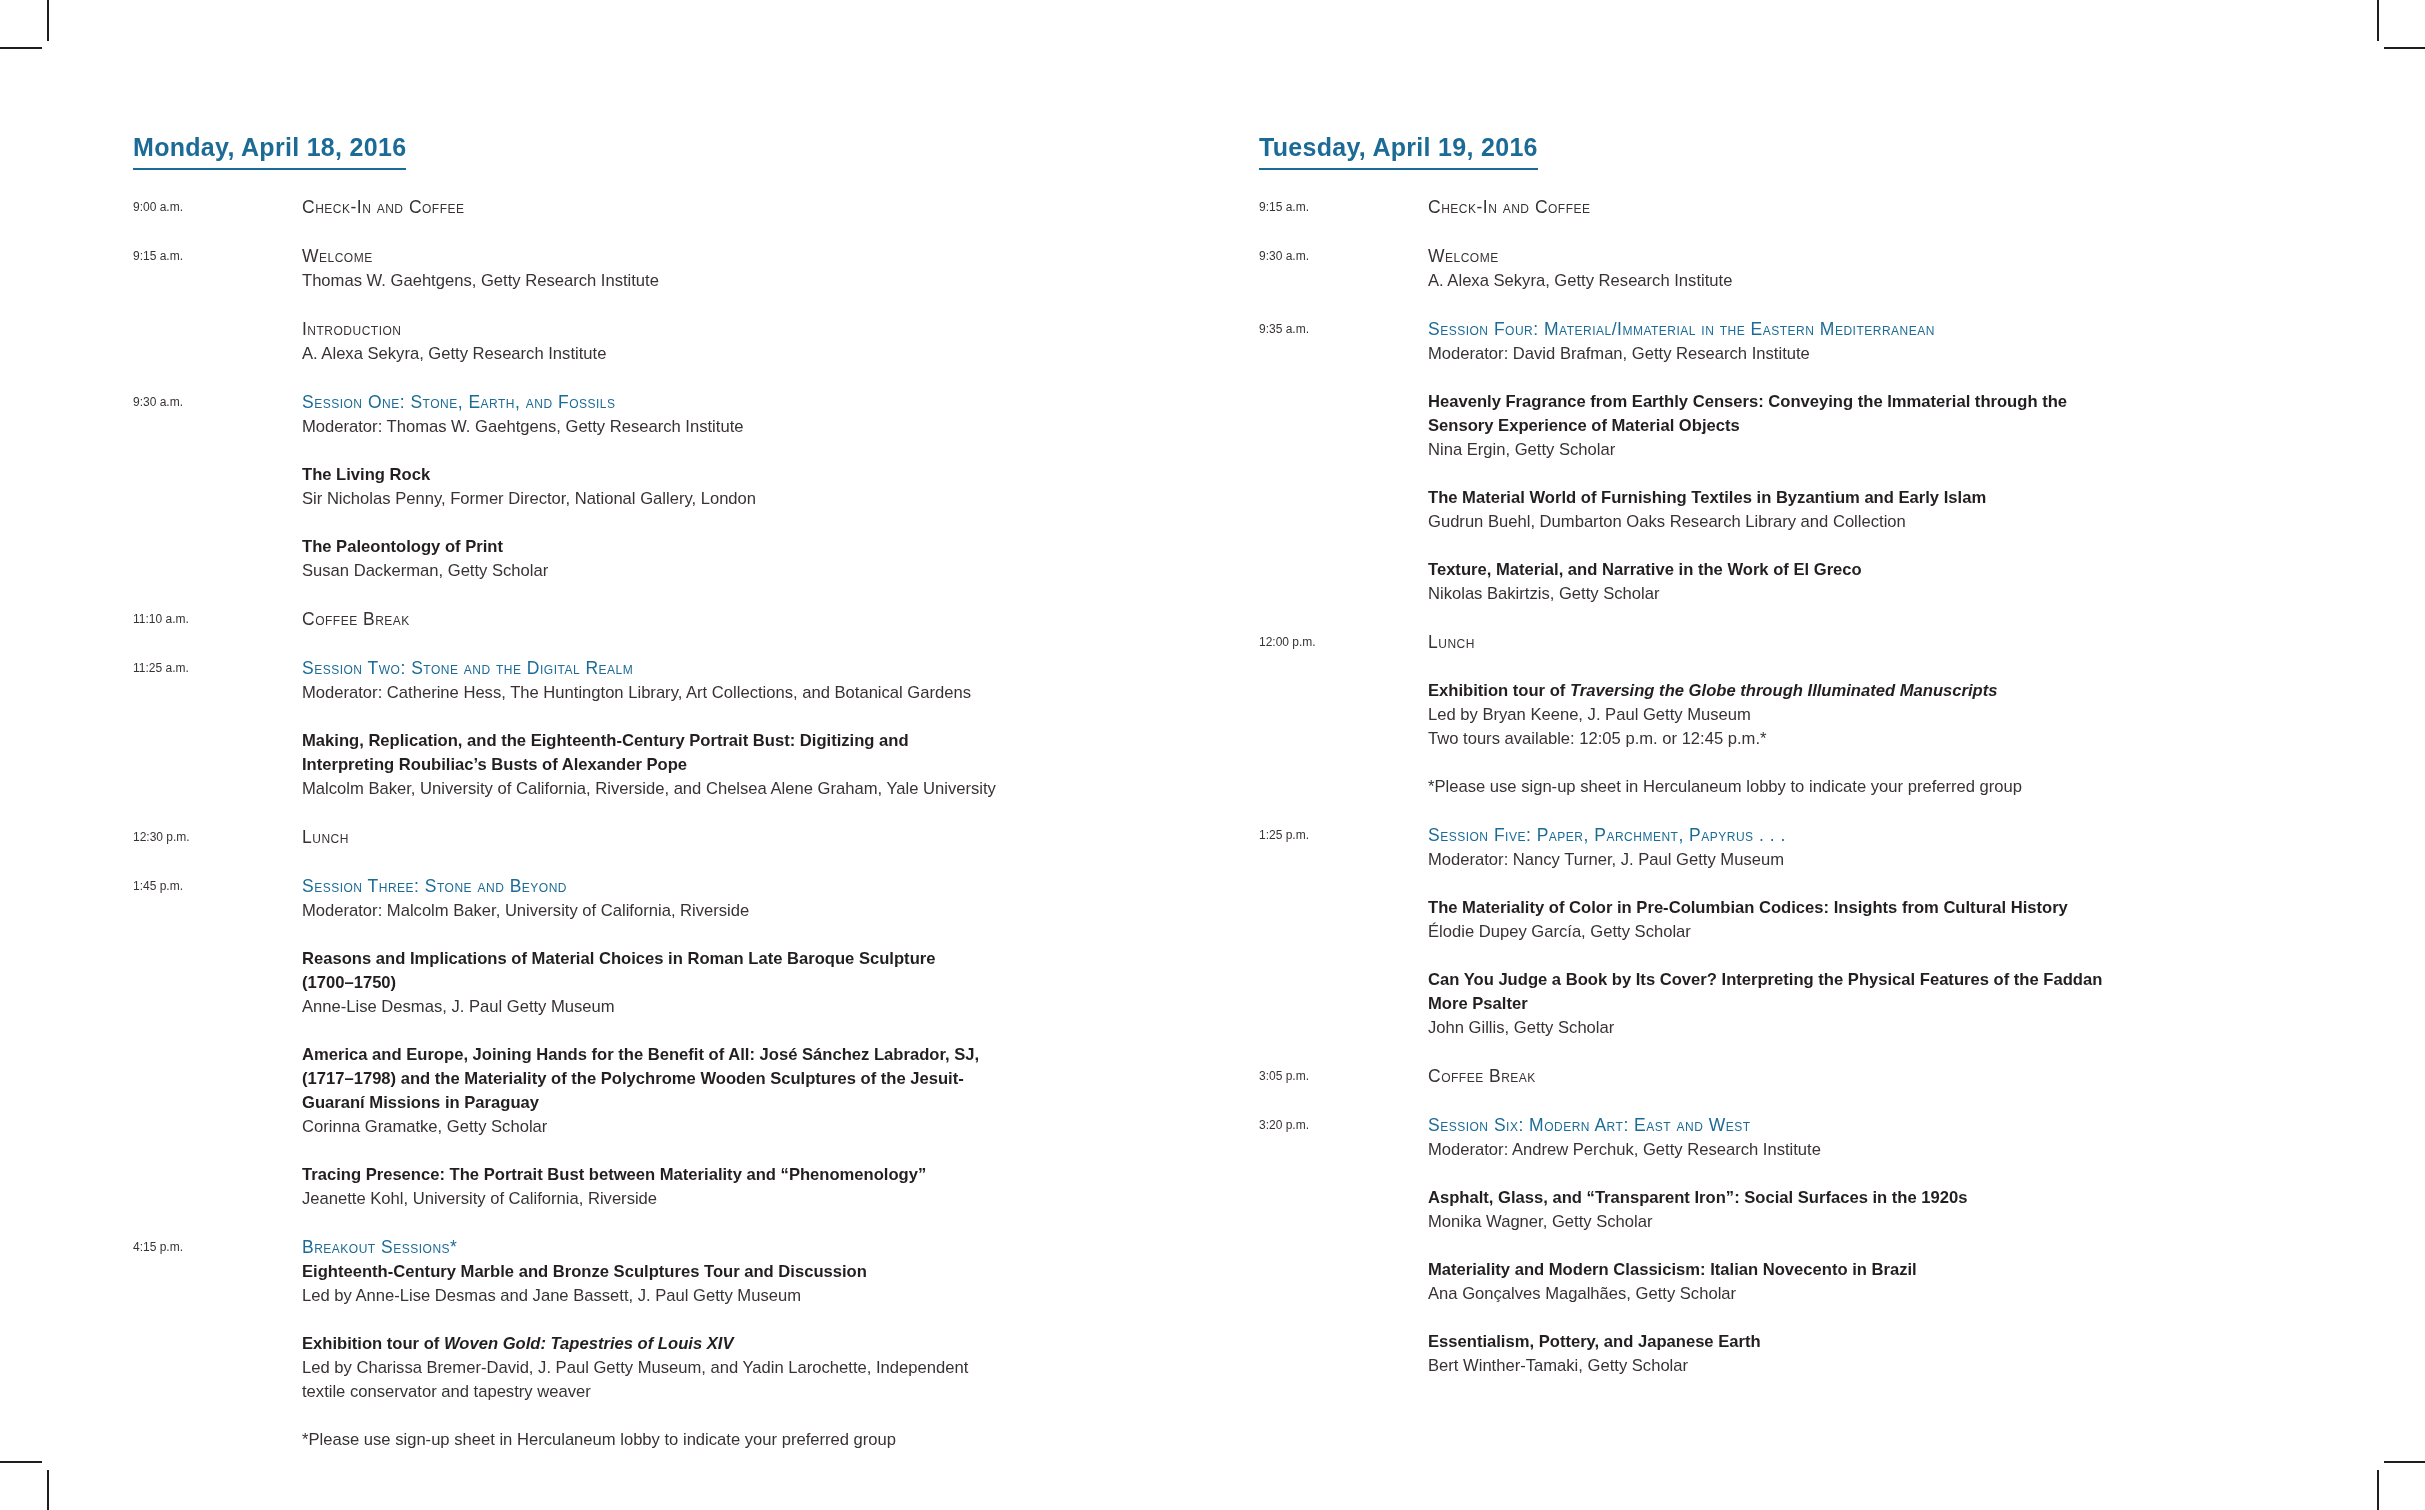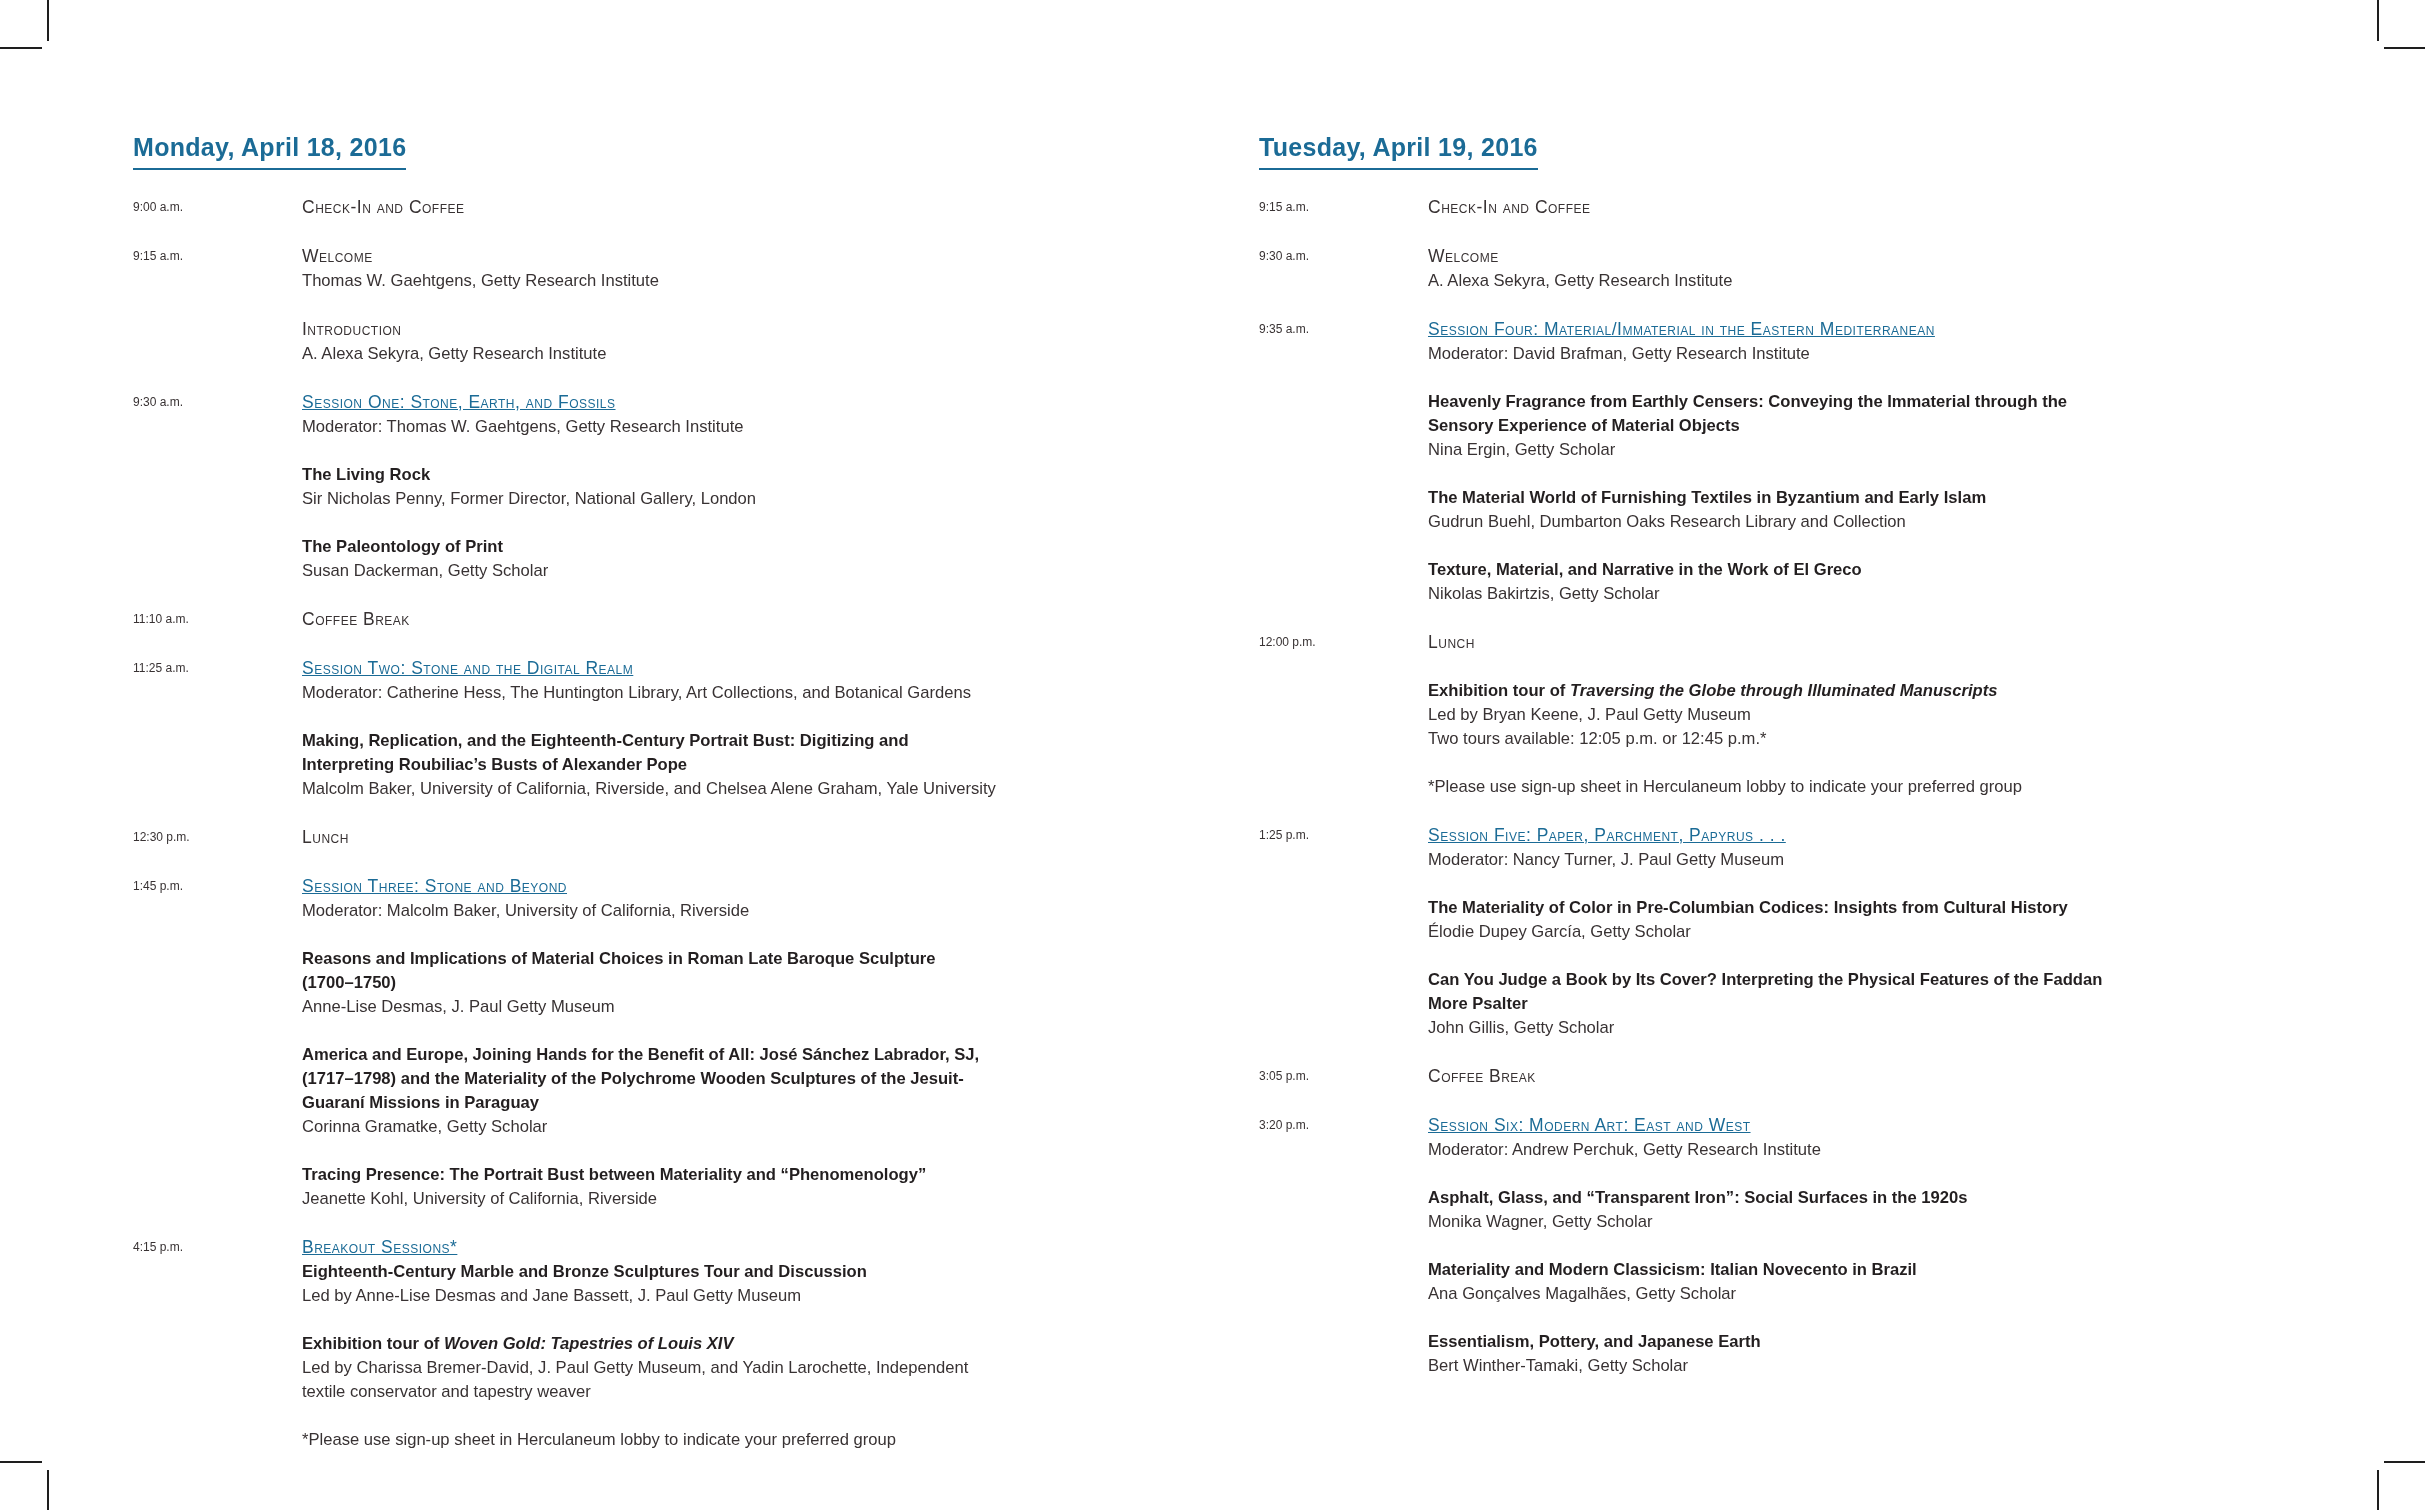--- a/index.html
+++ b/index.html
@@ -54,21 +54,21 @@
   .block{margin-bottom:24px;}
   .block:last-child{margin-bottom:0;}
   .line{font-size:16.6px;line-height:24px;white-space:nowrap;color:var(--soft-ink);}
 
   .run.sc{
     font-variant:small-caps;
     letter-spacing:0.5px;
     font-size:17.5px;
     color:var(--soft-ink);
   }
-  .run.accent{color:var(--accent);text-decoration:underline;}
+  .run.accent{color:var(--accent);}
   .run.bold{font-weight:bold;color:#231f20;}
   .run.italic{font-style:italic;}
   .run.reg{color:var(--soft-ink);}
 </style>
 </head>
 <body>
 
 <div class="sheet">
 
   <div class="mark m-tl-v"></div>

